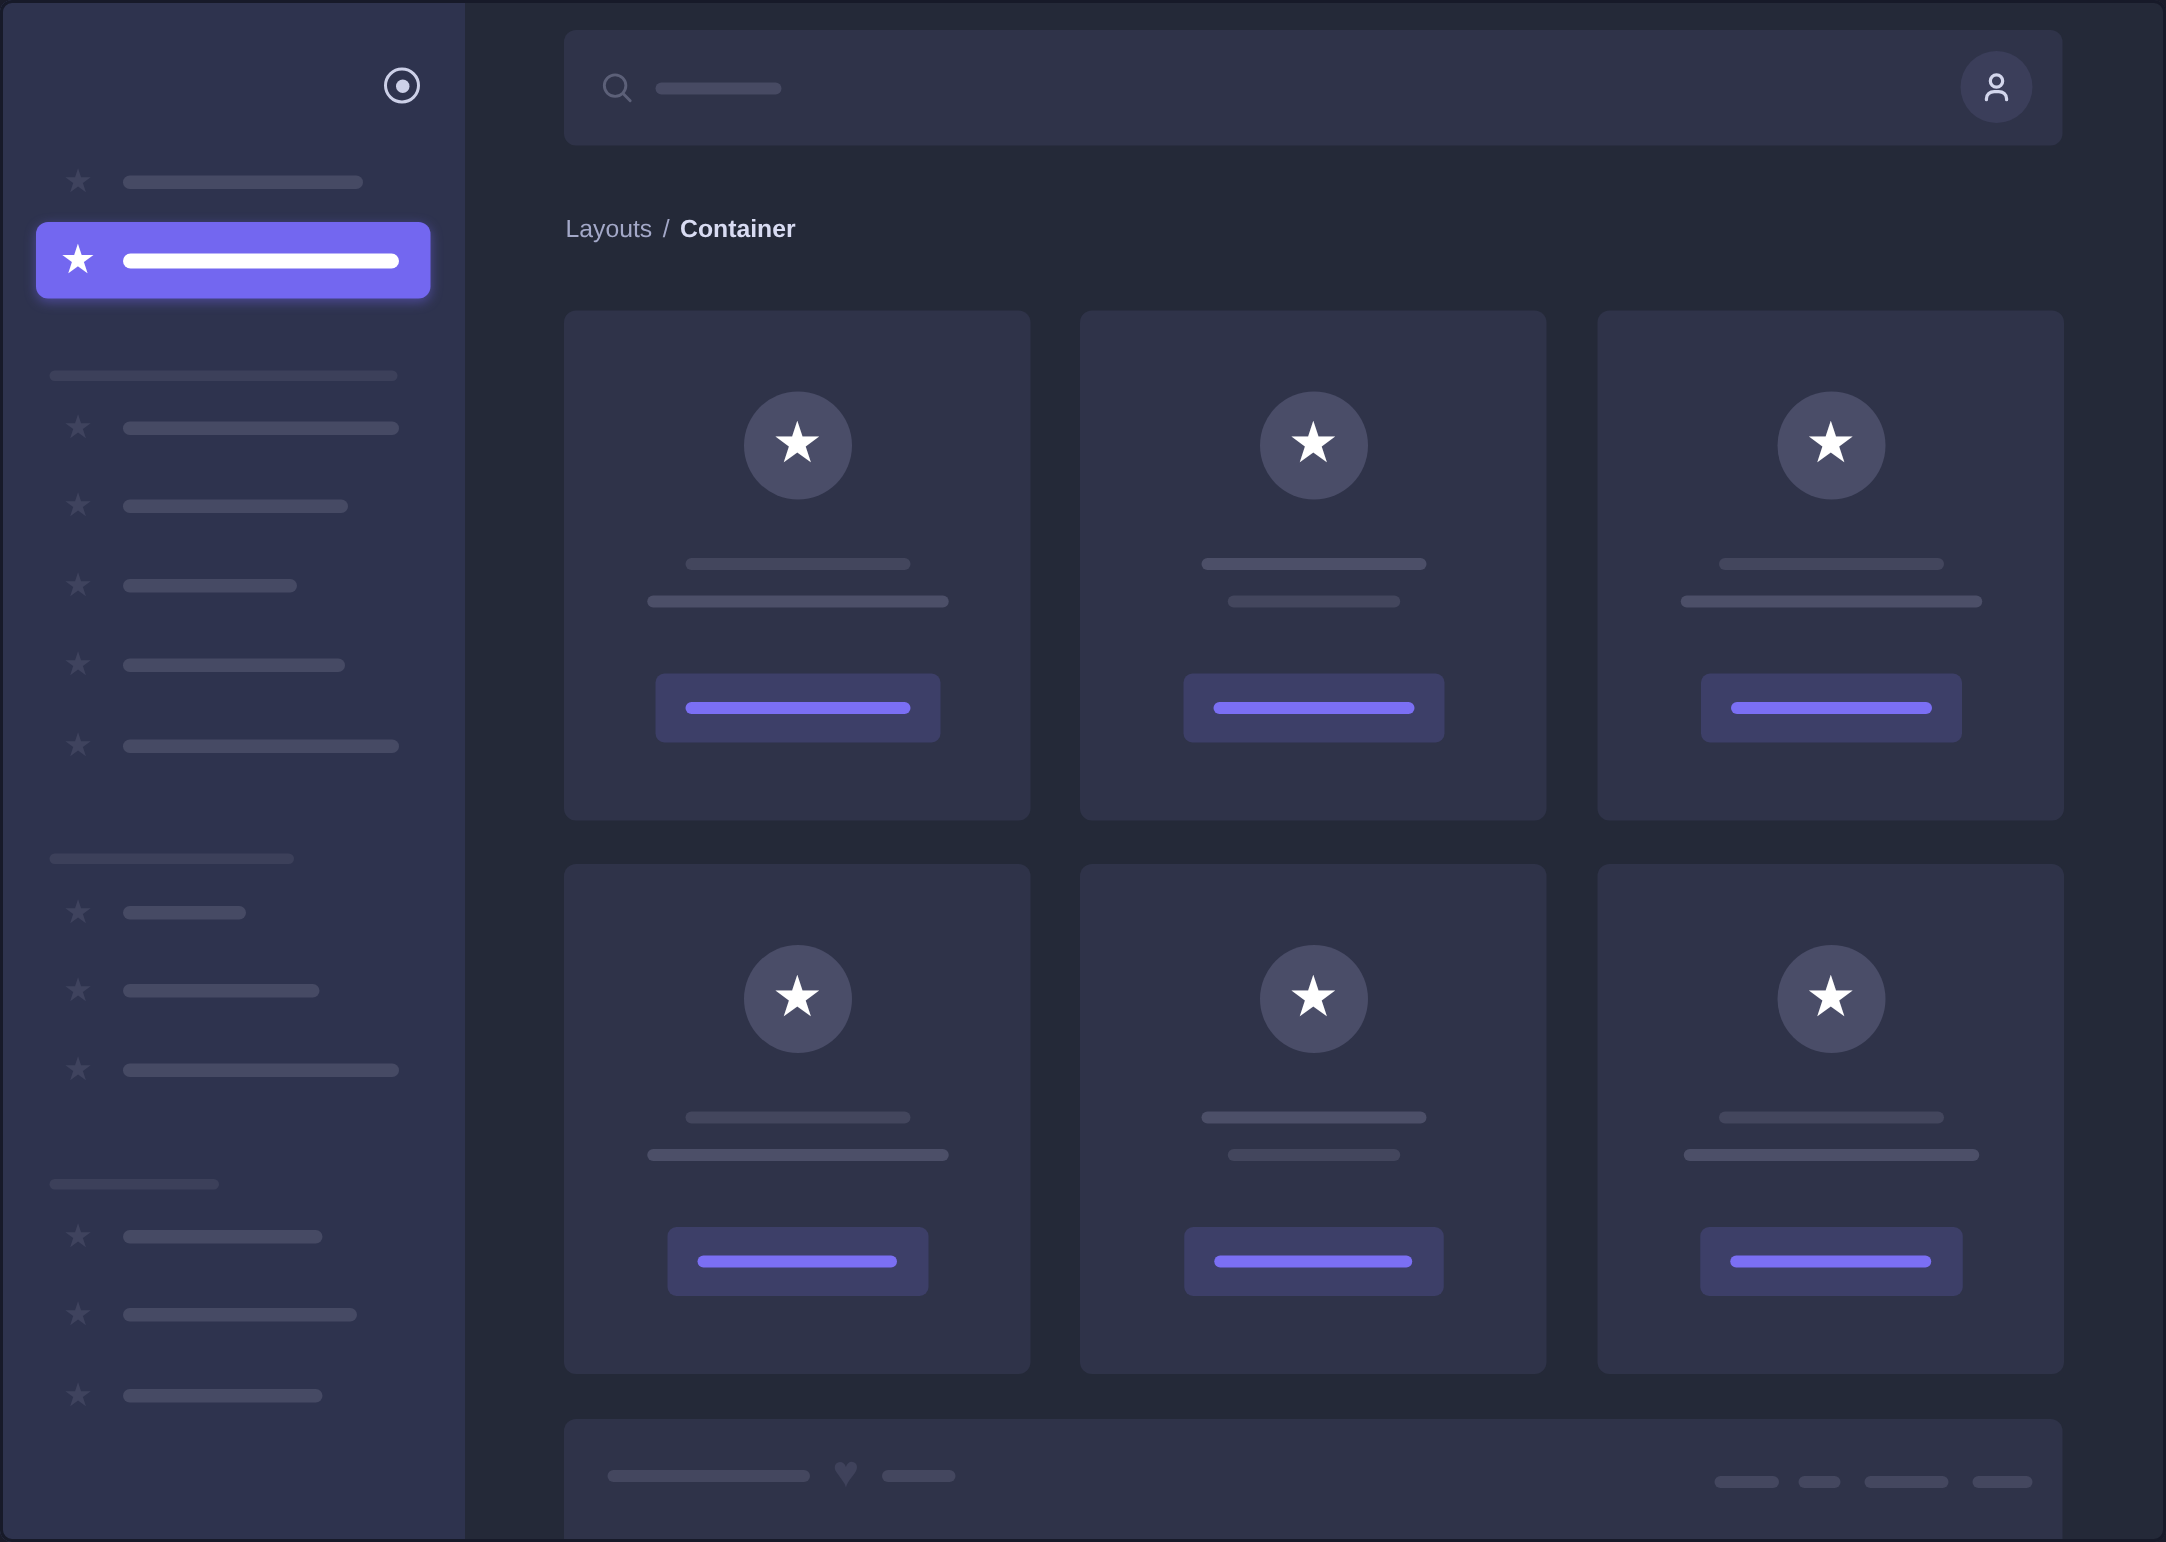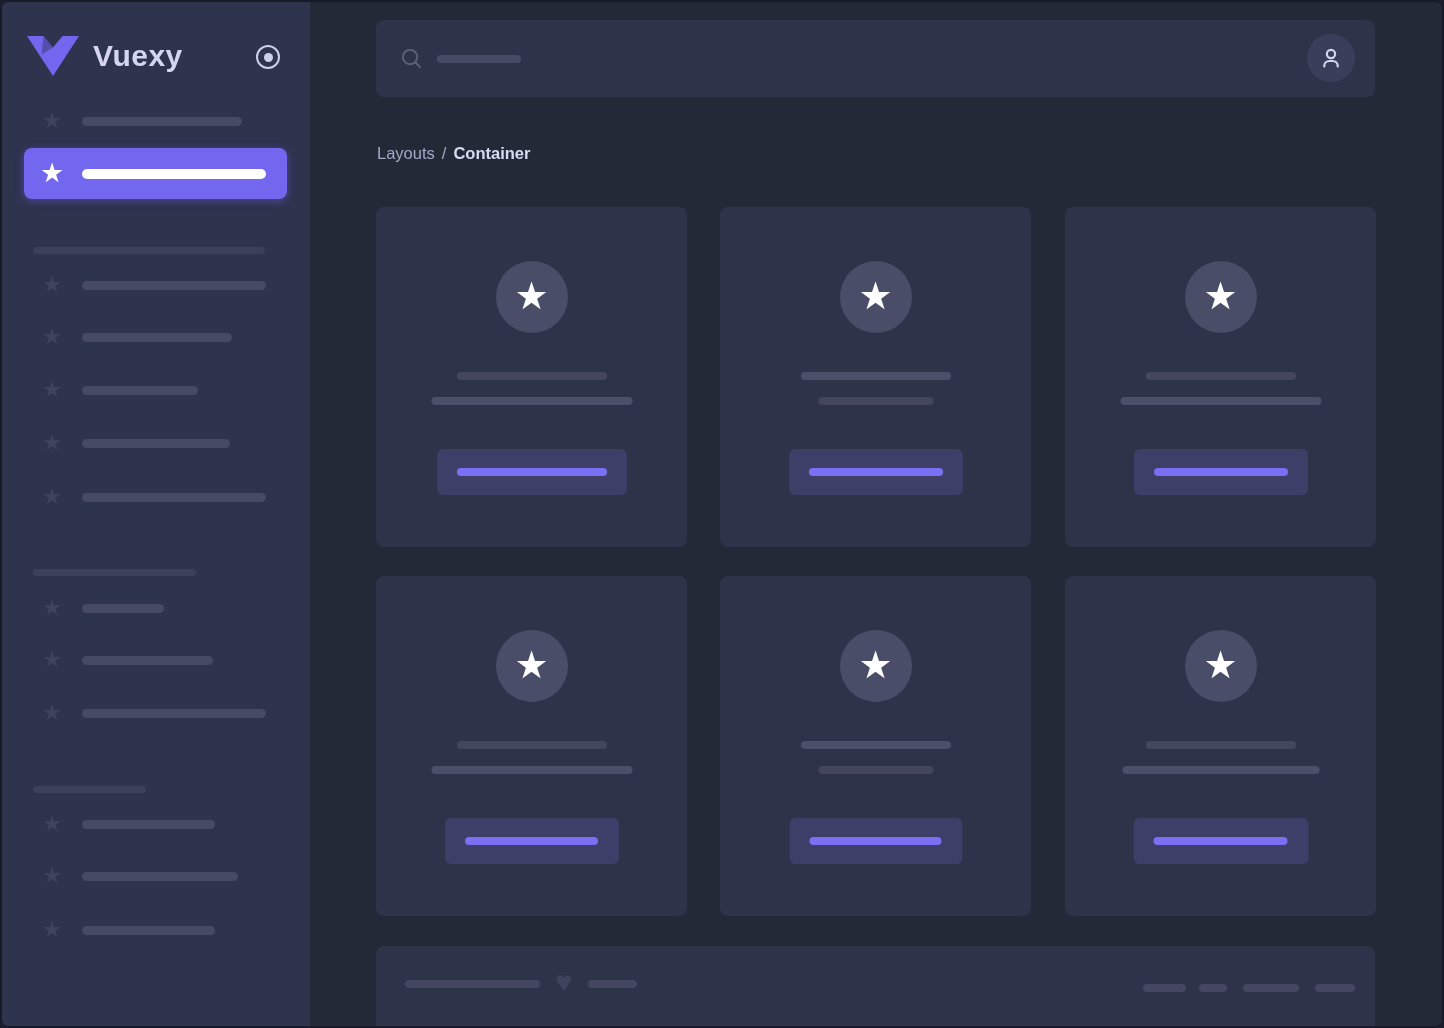--- a/index.html
+++ b/index.html
@@ -118,27 +118,20 @@
   }
   .fr-bar { position: absolute; top: 38px; height: 8px; border-radius: 4px; background: #44475f; }
 </style>
 </head>
 <body>
 
 <div class="screen">
 
   <aside class="sidebar">
 
-    <div class="logo-row">
-      <svg class="logo-mark" width="52" height="40" viewBox="0 0 52 40">
-        <path d="M0 0 H16.5 L26 11.5 L35.5 0 H52 L26 40 Z" fill="#7367f0"></path>
-        <path d="M16.5 0 L26 11.5 L14.5 18.5 Z" fill="rgba(28,31,50,0.35)"></path>
-      </svg>
-      <span class="logo-text">Vuexy</span>
-    </div>
 
     <button class="pin-toggle">
       <span class="pin-ring">
           <span class="pin-dot"></span>
         </span>
     </button>
 
     <div class="nav-item" style="top:103px">
       <span class="nav-star">★</span>
       <span class="nav-bar" style="width: 160px;"></span>

